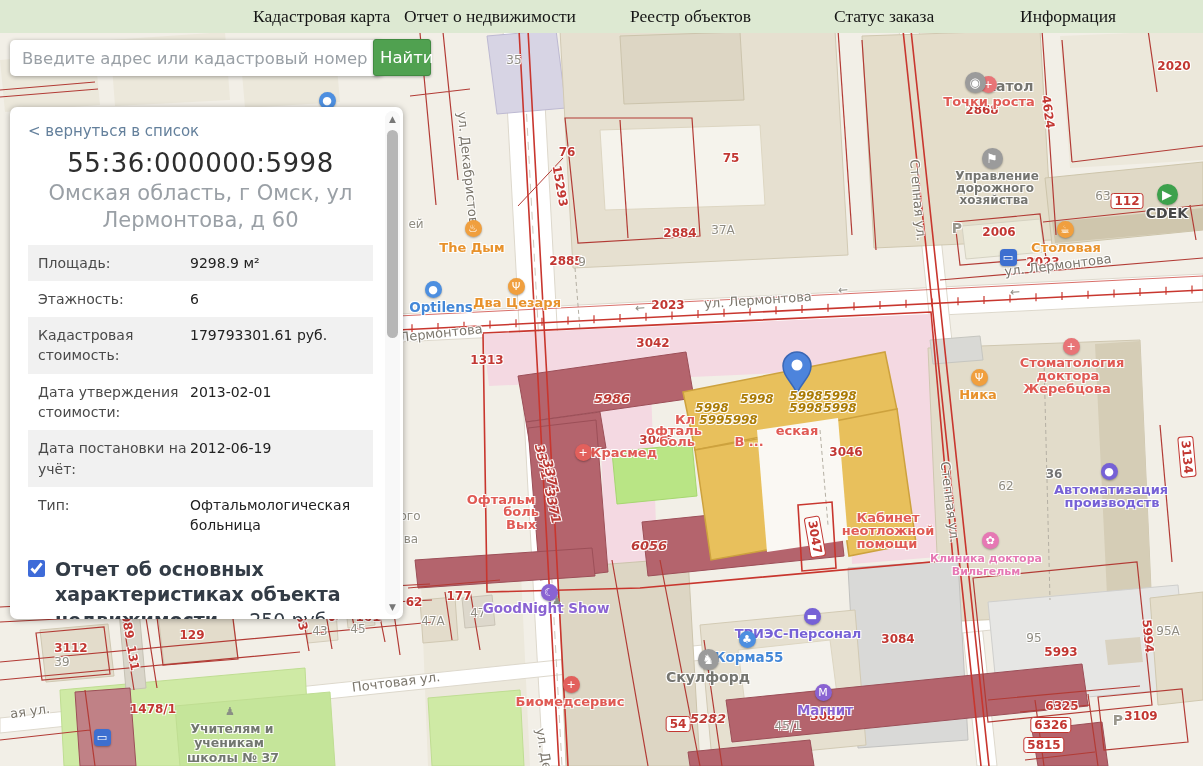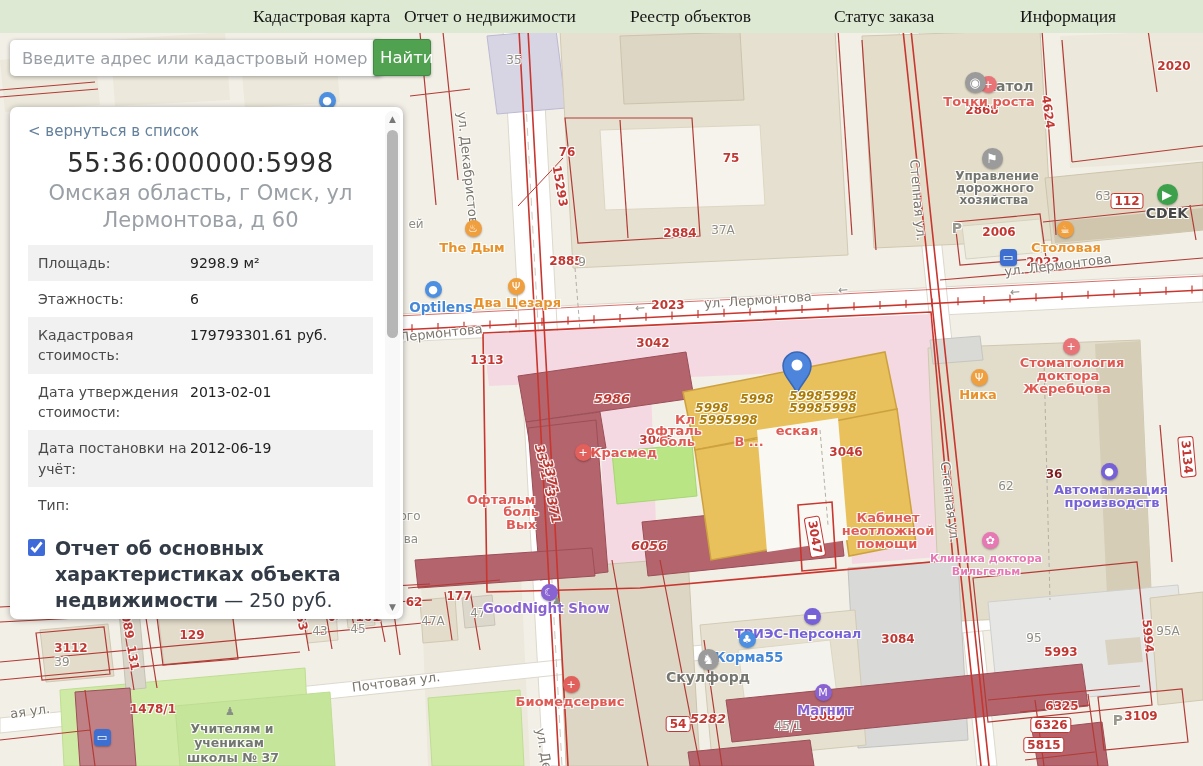--- a/index.html
+++ b/index.html
@@ -42,21 +42,21 @@
   #map{position:absolute;left:0;top:0;width:1203px;height:766px;}
   #map-labels{position:absolute;left:0;top:0;width:1203px;height:766px;pointer-events:none;z-index:10;}
   .mt{position:absolute;white-space:nowrap;font-size:12px;
       text-shadow:-1px -1px 0 rgba(255,255,255,.9),1px -1px 0 rgba(255,255,255,.9),
                   -1px 1px 0 rgba(255,255,255,.9),1px 1px 0 rgba(255,255,255,.9);}
   .red{color:#c23732;font-weight:600;}
   .redi{color:#bb3a35;font-weight:700;font-style:italic;font-size:13px;}
   .yel{color:#ab7b04;font-weight:700;font-style:italic;}
   .gray{color:#8f8c82;}
   .grayL{color:#9a978d;font-size:14px;font-weight:700;}
-  .darkred{color:#7f1d1d;font-weight:700;}
+  .darkred{color:#737373;font-weight:700;}
   .street{color:#7b766c;font-size:13px;}
   .arrow{color:#908d84;}
   .poiO{color:#e8922c;font-weight:600;font-size:13px;}
   .poiR{color:#e05a54;font-weight:600;font-size:13px;}
   .poiG{color:#757570;font-weight:600;}
   .poiG2{color:#757570;font-weight:600;font-size:14px;}
   .poiD{color:#474747;font-weight:600;font-size:14px;}
   .poiP{color:#8a63d2;font-weight:600;font-size:13.5px;}
   .poiI{color:#7661d6;font-weight:600;font-size:13px;}
   .poiB2{color:#4488d8;font-weight:600;font-size:13.5px;}
@@ -419,20 +419,21 @@
         <div class="drow">
           <span class="dlabel">Дата утверждения стоимости:</span>
           <span class="dvalue">2013-02-01</span>
         </div>
         <div class="drow">
           <span class="dlabel">Дата постановки на учёт:</span>
           <span class="dvalue">2012-06-19</span>
         </div>
         <div class="drow">
           <span class="dlabel">Тип:</span>
+          <span class="dvalue">Офтальмологическая больница</span>
         </div>
       </div>
 
       <div id="report">
         <div id="report-head">
           <input type="checkbox" id="report-cb" checked="" style="">
           <span id="report-title"><b>Отчет об основных характеристиках объекта недвижимости</b><span> — 250 руб.</span></span>
         </div>
 
       </div>

